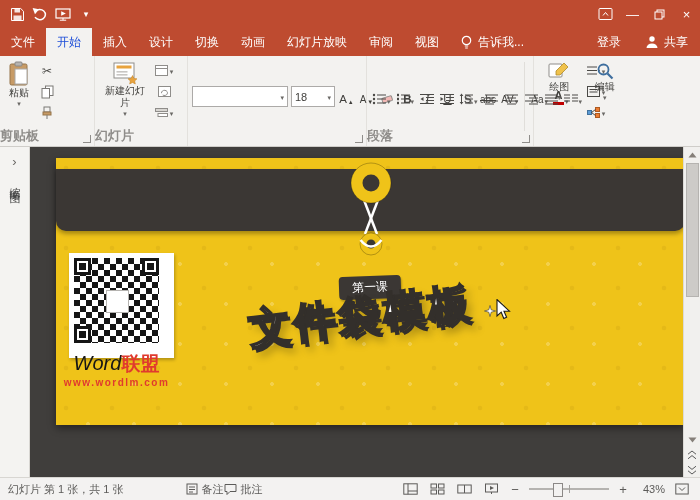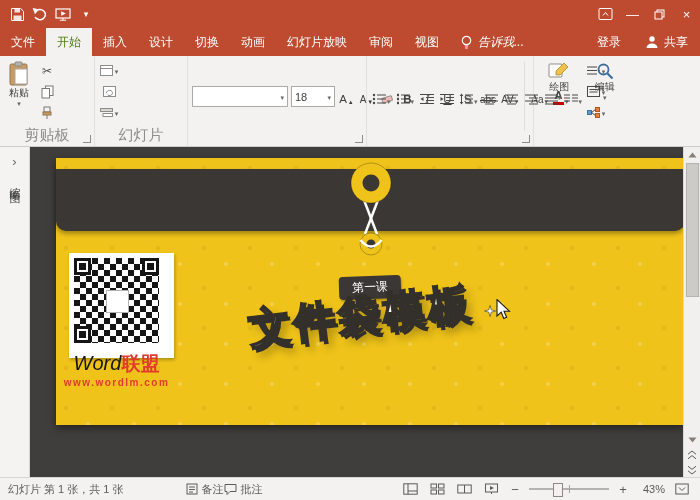--- a/index.html
+++ b/index.html
@@ -10,30 +10,30 @@
   .titlebar{height:28px;background:#BE4B30;display:flex;align-items:center;position:relative;flex:0 0 auto;}
   .qat{display:flex;align-items:center;gap:1px;padding-left:6px;z-index:2;}
   .qat-btn{width:22px;height:22px;display:flex;align-items:center;justify-content:center;color:#fff;font-size:9px;}
   .win-title{position:absolute;left:0;right:0;text-align:center;color:#fff;font-size:12px;pointer-events:none;}
   .winctl{margin-left:auto;display:flex;z-index:2;}
   .winctl-btn{width:27px;height:28px;display:flex;align-items:center;justify-content:center;color:#fff;font-size:13px;}
 
   
   .tabrow{height:28px;background:#BE4B30;display:flex;align-items:stretch;color:#fff;font-size:12px;flex:0 0 auto;}
   .tab{display:flex;align-items:center;padding:0 11px;}
-  .tab.active{background:#F3F2F0;color:#4d7c0f;}
-  .tellme{display:flex;align-items:center;gap:5px;padding:0 10px;font-style:italic;}
+  .tab.active{background:#F3F2F0;color:#1d4ed8;}
+  .tellme{display:flex;align-items:center;gap:5px;padding:0 10px;}
   .tab-spacer{flex:1;}
   .signin{display:flex;align-items:center;padding:0 12px;}
   .share{display:flex;align-items:center;gap:5px;padding:0 12px;}
 
   
   .ribbon{height:90px;background:#F3F2F0;display:flex;border-bottom:1px solid #CFCDC9;flex:0 0 auto;}
   .rgroup{position:relative;border-right:1px solid #E3E1DD;padding:2px 4px 15px;display:flex;gap:3px;}
-  .group-label{position:absolute;bottom:1px;left:0;right:0;text-align:center;font-size:15px;color:#8f8d8a;}
+  .group-label{position:absolute;bottom:1px;left:0;right:0;text-align:left;font-size:13px;color:#8f8d8a;font-weight:bold;}
   .launcher{position:absolute;right:3px;bottom:3px;width:7px;height:7px;border-right:1.5px solid #8f8d8a;border-bottom:1.5px solid #8f8d8a;}
   .bigbtn{display:flex;flex-direction:column;align-items:center;justify-content:flex-start;font-size:10px;color:#3f3e3b;text-align:center;padding:3px 3px 0;line-height:1.2;border-radius:2px;}
   .caret{font-size:7px;color:#6a6865;line-height:1;margin-top:1px;}
   .minicol{display:flex;flex-direction:column;gap:4px;padding-top:4px;}
   .minibtn{min-width:20px;height:17px;display:flex;align-items:center;justify-content:center;gap:2px;color:#4a4946;}
   .stack{display:flex;flex-direction:row;gap:4px;padding-top:4px;}
   .row{display:flex;align-items:center;gap:3px;}
   .combo{height:19px;background:#fff;border:1px solid #ACAAA8;display:flex;align-items:center;font-size:11px;color:#3f3e3b;padding:0 3px;}
   .combo .caret{margin-left:auto;padding-left:3px;}
   .fname{width:88px;}
@@ -204,20 +204,31 @@
               <rect x="2" y="6" width="8" height="3" fill="#C79B66" stroke="#95744B"></rect>
               <line x1="6" y1="9" x2="6" y2="13" stroke="#7a7875"></line>
             </svg>
         </span>
       </div>
       <span class="group-label">剪贴板</span>
       <span class="launcher"></span>
     </div>
 
     <div class="rgroup" style="width:84px">
+      <div class="bigbtn" style="width:46px">
+        <svg width="26" height="24" viewBox="0 0 26 24">
+            <rect x="2" y="2" width="20" height="15" fill="#fff" stroke="#8f8d8a"></rect>
+            <rect x="4.5" y="4.5" width="15" height="3" fill="#E8A33D"></rect>
+            <rect x="4.5" y="10" width="11" height="1.6" fill="#C8C6C3"></rect>
+            <rect x="4.5" y="13" width="11" height="1.6" fill="#C8C6C3"></rect>
+            <polygon points="20.5,14.5 21.9,17.4 25,17.8 22.7,19.9 23.3,23 20.5,21.5 17.7,23 18.3,19.9 16,17.8 19.1,17.4" fill="#E8A33D" stroke="#C07E20" stroke-width="0.5"></polygon>
+          </svg>
+        <span>新建幻灯片</span>
+        <span class="caret">▾</span>
+      </div>
       <div class="minicol">
         <span class="minibtn">
           <svg width="13" height="11">
               <rect x="0.5" y="0.5" width="12" height="10" fill="#fff" stroke="#8f8d8a"></rect>
               <line x1="0.5" y1="3.5" x2="12.5" y2="3.5" stroke="#8f8d8a"></line>
             </svg>
           <span class="caret">▾</span>
         </span>
         <span class="minibtn">
           <svg width="13" height="11">
@@ -436,20 +447,21 @@
           <svg width="13" height="11">
               <rect x="0.5" y="3.5" width="4" height="4" fill="#5B9BD5" stroke="#41719C"></rect>
               <rect x="8.5" y="0.5" width="4" height="4" fill="#ED7D31" stroke="#AE5A21"></rect>
               <rect x="8.5" y="6.5" width="4" height="4" fill="#ED7D31" stroke="#AE5A21"></rect>
               <line x1="4.5" y1="5.5" x2="8.5" y2="2.5" stroke="#4a4946"></line>
               <line x1="4.5" y1="5.5" x2="8.5" y2="8.5" stroke="#4a4946"></line>
             </svg>
           <span class="caret">▾</span>
         </span>
       </div>
+      <span class="group-label">段落</span>
       <span class="launcher"></span>
     </div>
 
     <div class="rgroup" style="width:88px;border-right:none">
       <div class="bigbtn" style="width:40px">
         <svg width="22" height="20" viewBox="0 0 22 20">
             <rect x="1" y="3" width="13" height="13" rx="1" fill="#fff" stroke="#8f8d8a"></rect>
             <polygon points="16,2 20,6 12,14 8,14 8,10" fill="#F0C24B" stroke="#B08A2A" stroke-width="0.8"></polygon>
           </svg>
         <span>绘图</span>

